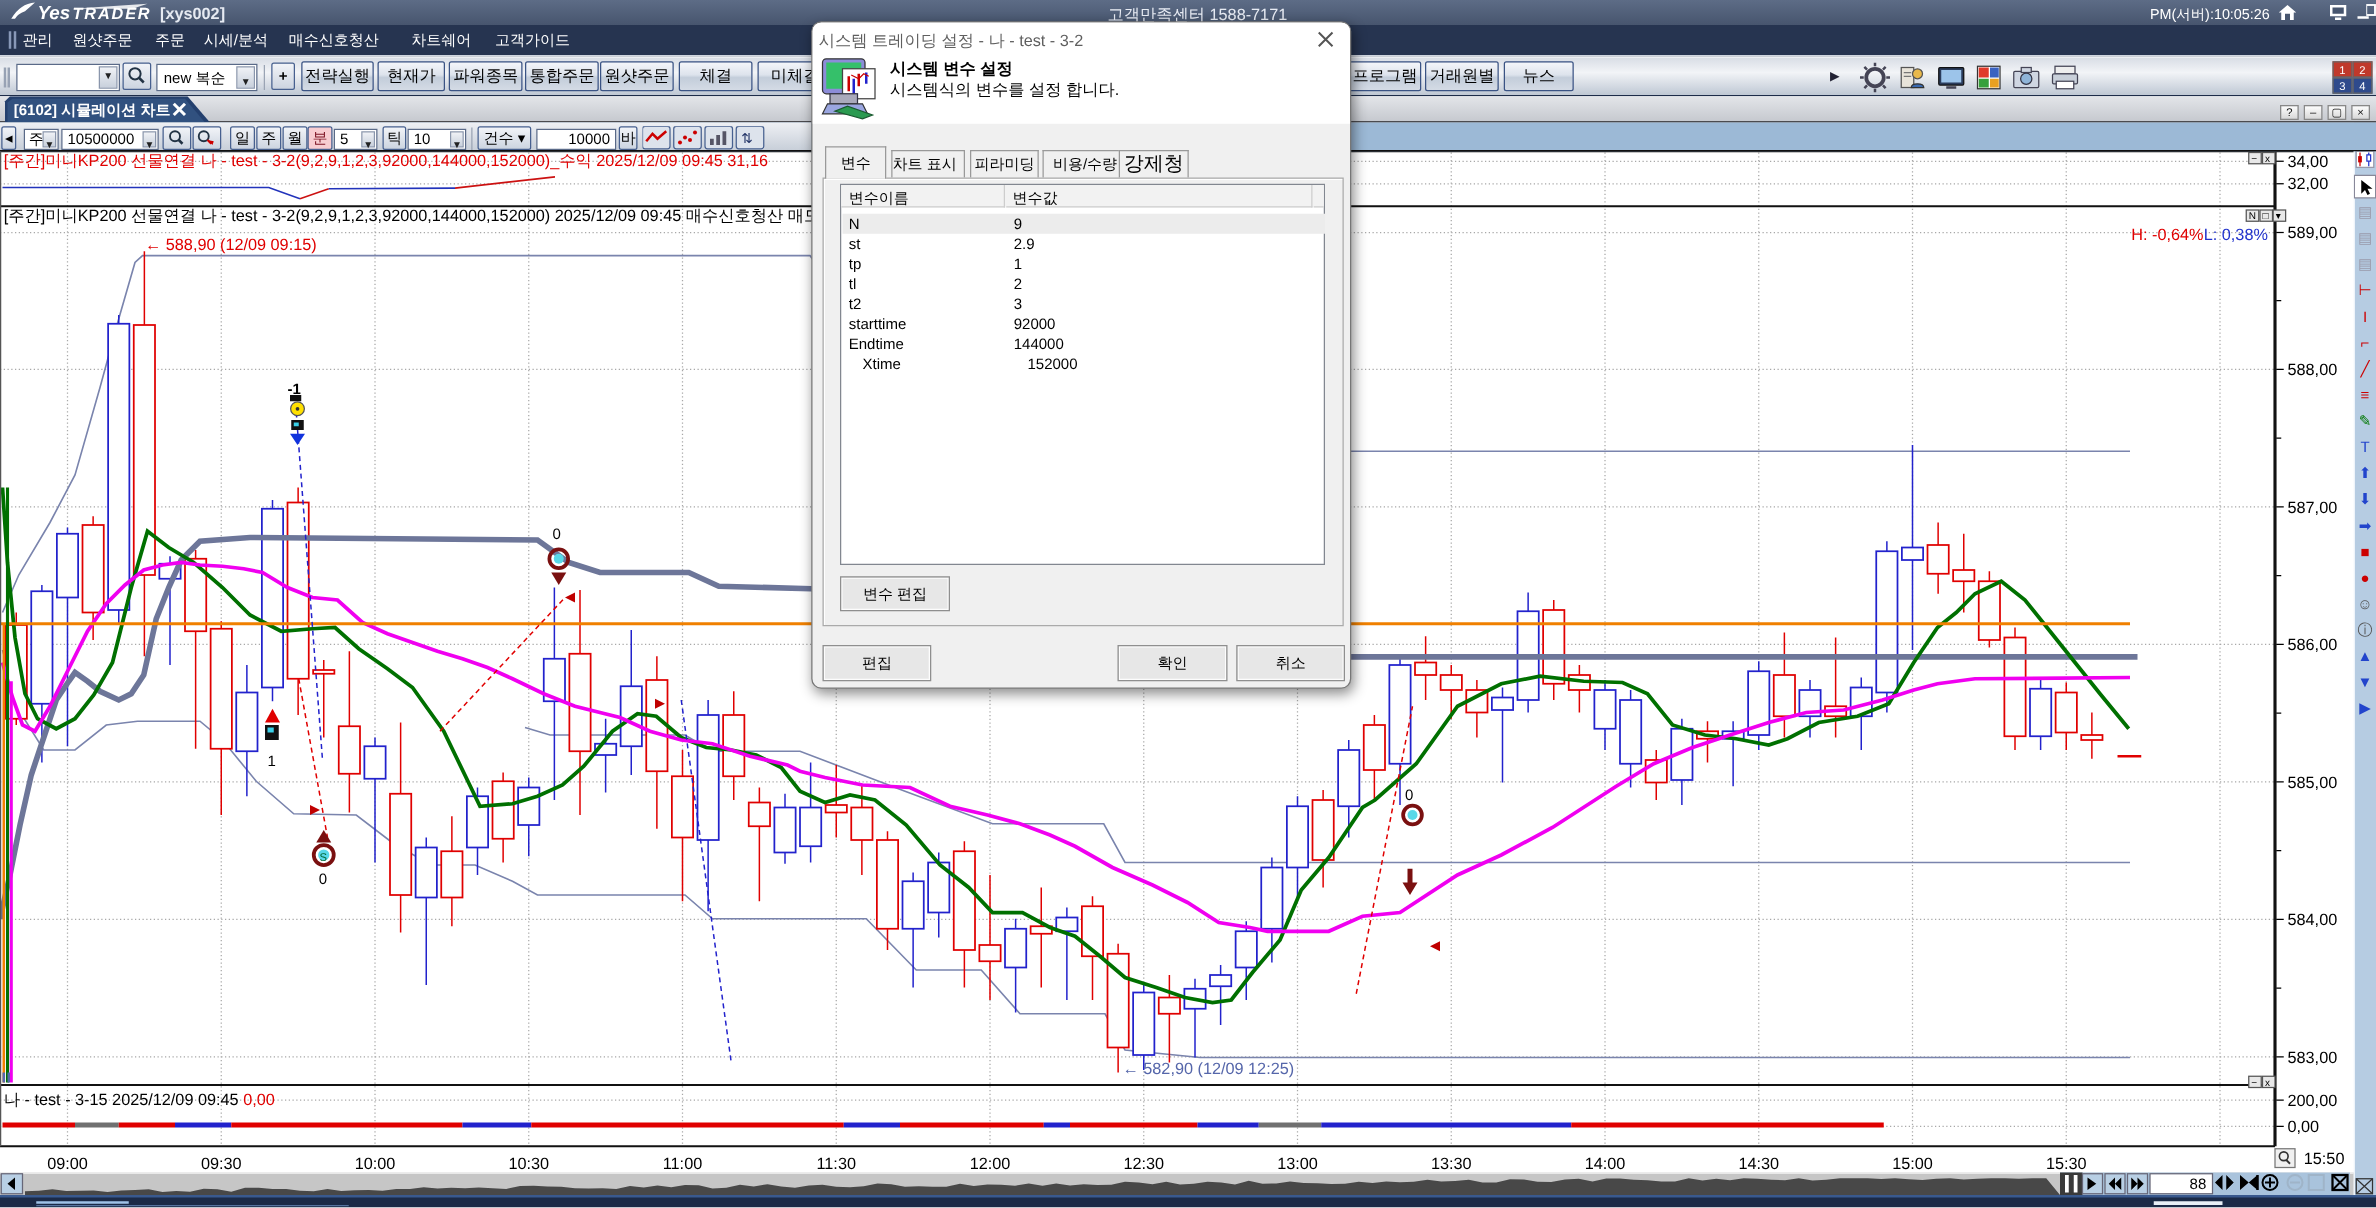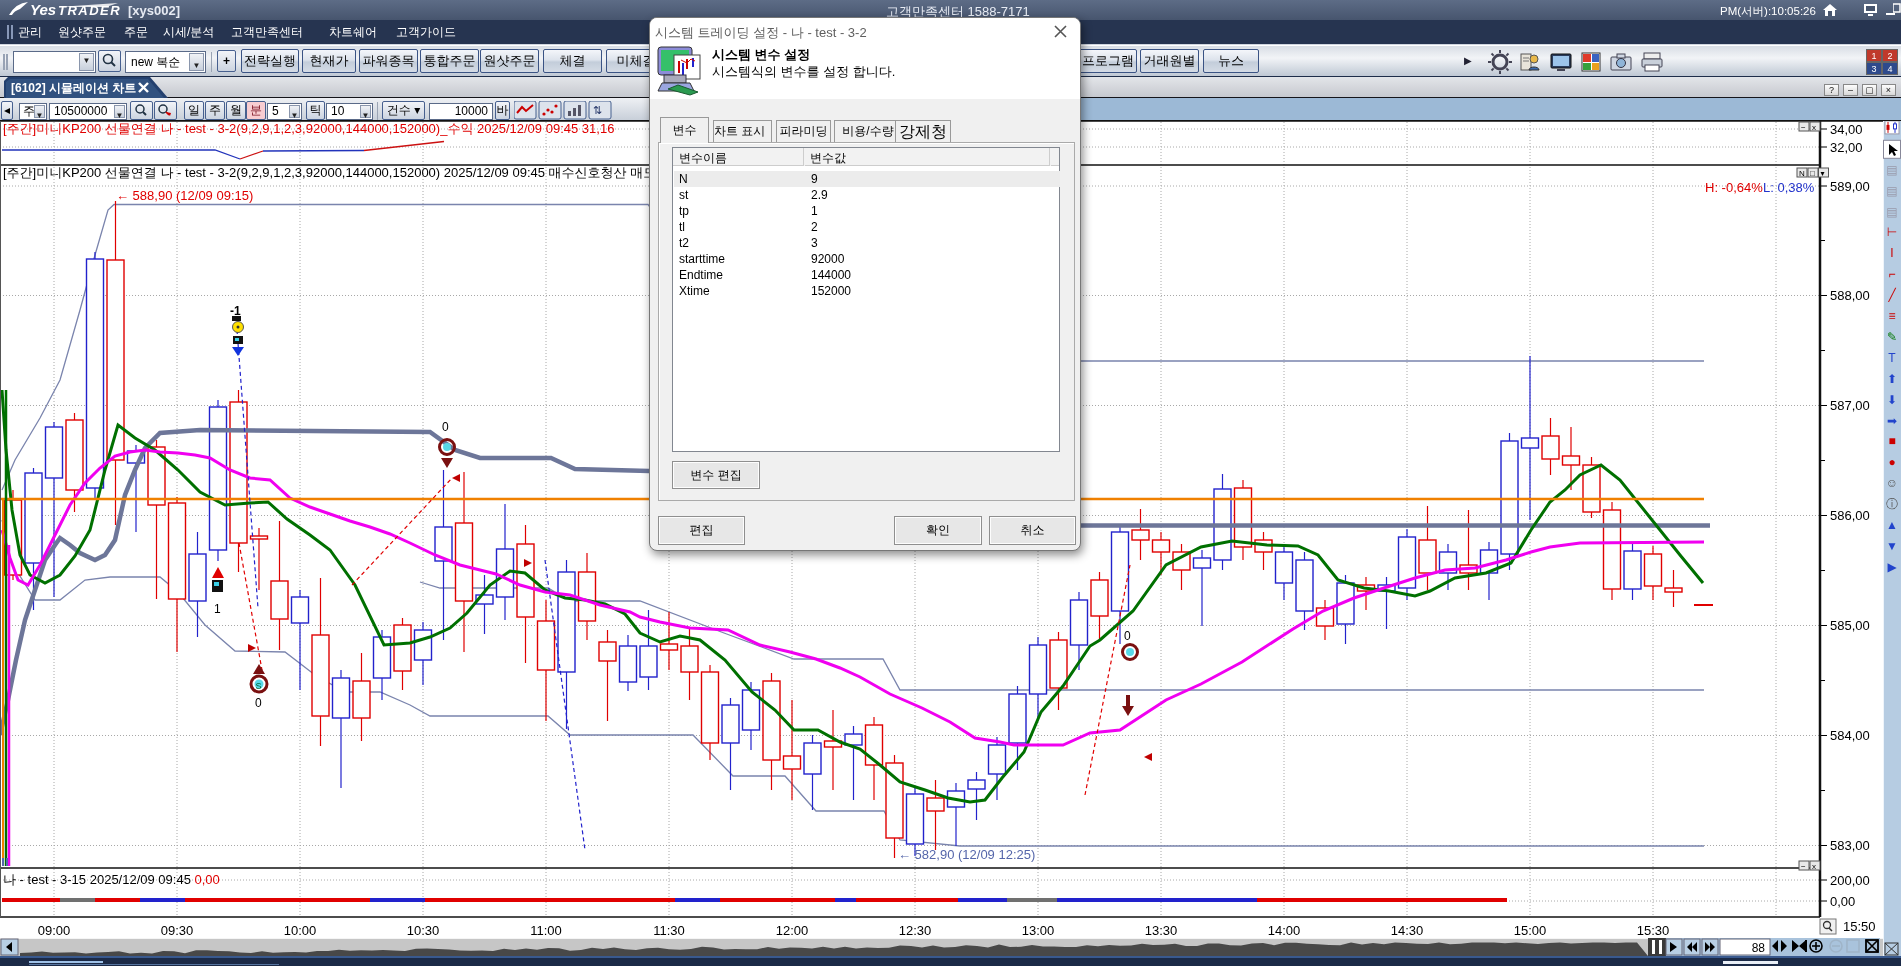--- a/index.html
+++ b/index.html
@@ -442,21 +442,21 @@
     </svg>
 </div>
 
 <div class="abs" style="left:0;top:20px;width:1901px;height:25px;background:#263450;border-bottom:1px solid #cfd5df">
  <div class="abs" style="left:7px;top:5px;width:2px;height:14px;background:#8898b8"></div>
  <div class="abs" style="left:11px;top:5px;width:2px;height:14px;background:#8898b8"></div>
  <div class="menu-item" style="left:18px">관리</div>
     <div class="menu-item" style="left:58px">원샷주문</div>
     <div class="menu-item" style="left:124px">주문</div>
     <div class="menu-item" style="left:163px">시세/분석</div>
-    <div class="menu-item" style="left:231px">고객만족센터</div>
+    <div class="menu-item" style="left:231px">매수신호청산</div>
     <div class="menu-item" style="left:329px">차트쉐어</div>
     <div class="menu-item" style="left:396px">고객가이드</div>
 </div>
 
 <div class="abs" style="left:0;top:46px;width:1901px;height:31px;background:linear-gradient(180deg,#d8dde5 0%,#f2f4f7 40%,#bfc8d4 100%);border-bottom:1px solid #1d2c49">
  <div class="abs" style="left:3px;top:8px;width:2px;height:16px;background:#97a2b4"></div>
  <div class="abs" style="left:6px;top:8px;width:2px;height:16px;background:#97a2b4"></div>
  <div class="combo" style="left:13px;top:5px;width:83px;height:22px">
       <div class="carrow"></div>
     </div>
@@ -666,21 +666,21 @@
         <span class="rowtxt" style="left:137px;top:1px">3</span>
       </div>
       <div class="abs" style="left:1px;top:103px;width:386px;height:16px;text-align:right;">
         <span class="rowtxt" style="left:5px;top:1px">starttime</span>
         <span class="rowtxt" style="left:137px;top:1px">92000</span>
       </div>
       <div class="abs" style="left:1px;top:119px;width:386px;height:16px;">
         <span class="rowtxt" style="left:5px;top:1px">Endtime</span>
         <span class="rowtxt" style="left:137px;top:1px">144000</span>
       </div>
-      <div class="abs" style="left:1px;top:135px;width:386px;height:16px;">
+      <div class="abs" style="left:12px;top:135px;width:386px;height:16px;">
         <span class="rowtxt" style="left:5px;top:1px">Xtime</span>
         <span class="rowtxt" style="left:137px;top:1px">152000</span>
       </div>
  </div>
  <div class="dlgbtn" style="left:22px;top:443px;width:88px;z-index:6">변수 편집</div>
  <div class="dlgbtn" style="left:8px;top:498px;width:87px;height:29px">편집</div>
  <div class="dlgbtn" style="left:244px;top:498px;width:88px;height:29px">확인</div>
  <div class="dlgbtn" style="left:339px;top:498px;width:87px;height:29px">취소</div>
 </div>
 </body></html>

